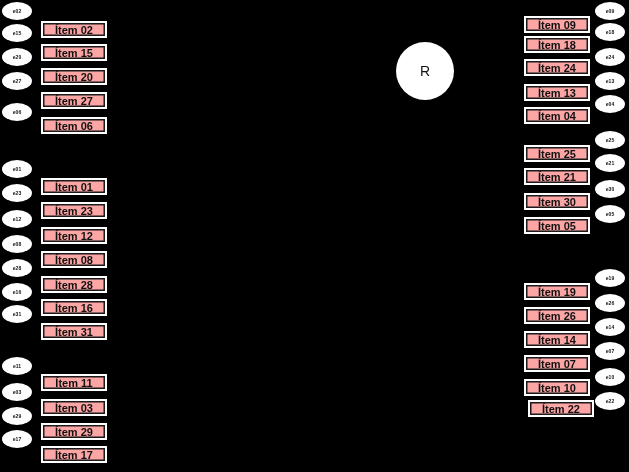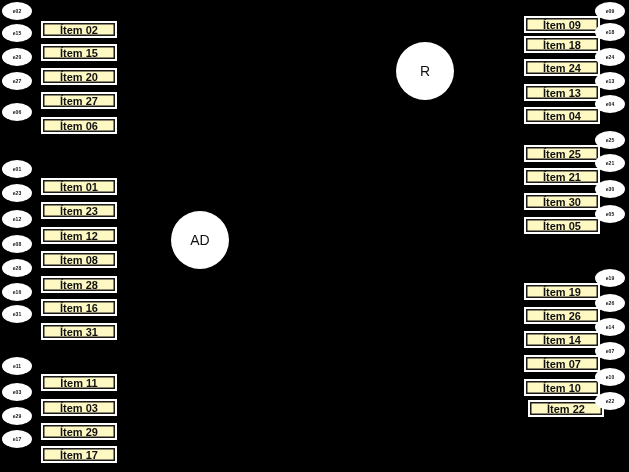--- a/index.html
+++ b/index.html
@@ -1,22 +1,22 @@
 <!DOCTYPE html>
 <html><head>
 <meta charset="utf-8">
 <style>
   html,body{margin:0;padding:0;background:#000;}
   .canvas{
     position:relative;width:629px;height:472px;background:#000000;
     font-family:"Liberation Sans", sans-serif;overflow:hidden;
   }
   .box{
-    position:absolute;box-sizing:border-box;width:76px;height:17px;
-    background:#fef9c3;border:2px solid #ffffff;
+    position:absolute;box-sizing:border-box;width:66px;height:17px;
+    background:#fca5a5;border:2px solid #ffffff;
     box-shadow:inset 0 0 0 1.5px #1a1a1a;
     display:flex;align-items:center;justify-content:center;
     font-size:11px;font-weight:bold;color:#111111;white-space:nowrap;
   }
   .err{
     position:absolute;box-sizing:border-box;width:30px;height:18px;
     background:#ffffff;border-radius:50%;
     display:flex;align-items:center;justify-content:center;
     font-size:5px;font-weight:bold;color:#111111;
   }
@@ -25,21 +25,20 @@
     background:#ffffff;border-radius:50%;
     display:flex;align-items:center;justify-content:center;
     font-size:14px;color:#111111;
   }
 </style>
 </head>
 <body>
 
 <div class="canvas">
 
-  <div class="lat" style="left:171px;top:211px">AD</div>
   <div class="lat" style="left:396px;top:42px">R</div>
 
   <div class="err" style="left:2px;top:2px">e02</div>
   <div class="err" style="left:2px;top:24px">e15</div>
   <div class="err" style="left:2px;top:48px">e20</div>
   <div class="err" style="left:2px;top:72px">e27</div>
   <div class="err" style="left:2px;top:103px">e06</div>
   <div class="box" style="left:41px;top:21px">Ítem 02</div>
   <div class="box" style="left:41px;top:44px">Ítem 15</div>
   <div class="box" style="left:41px;top:68px">Ítem 20</div>

